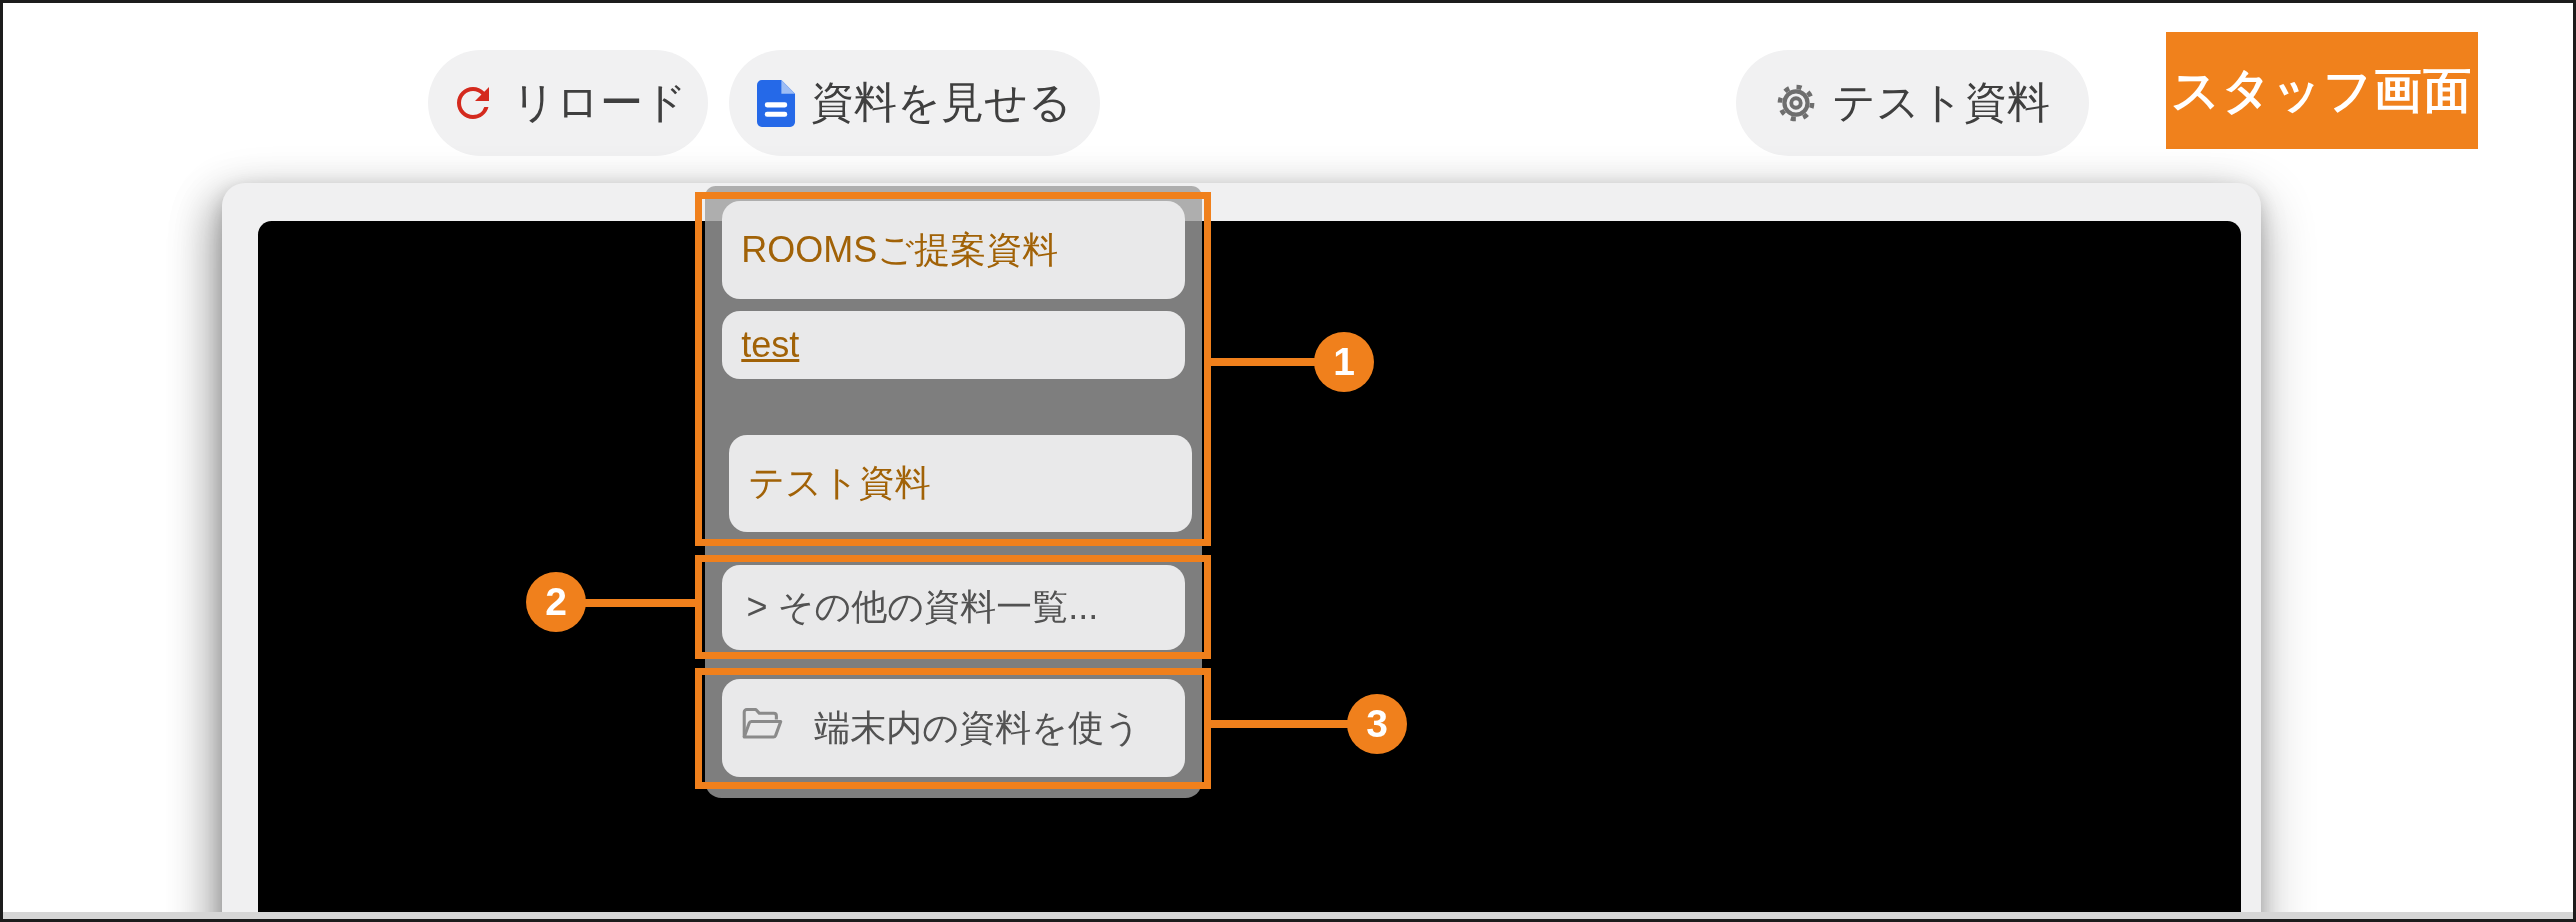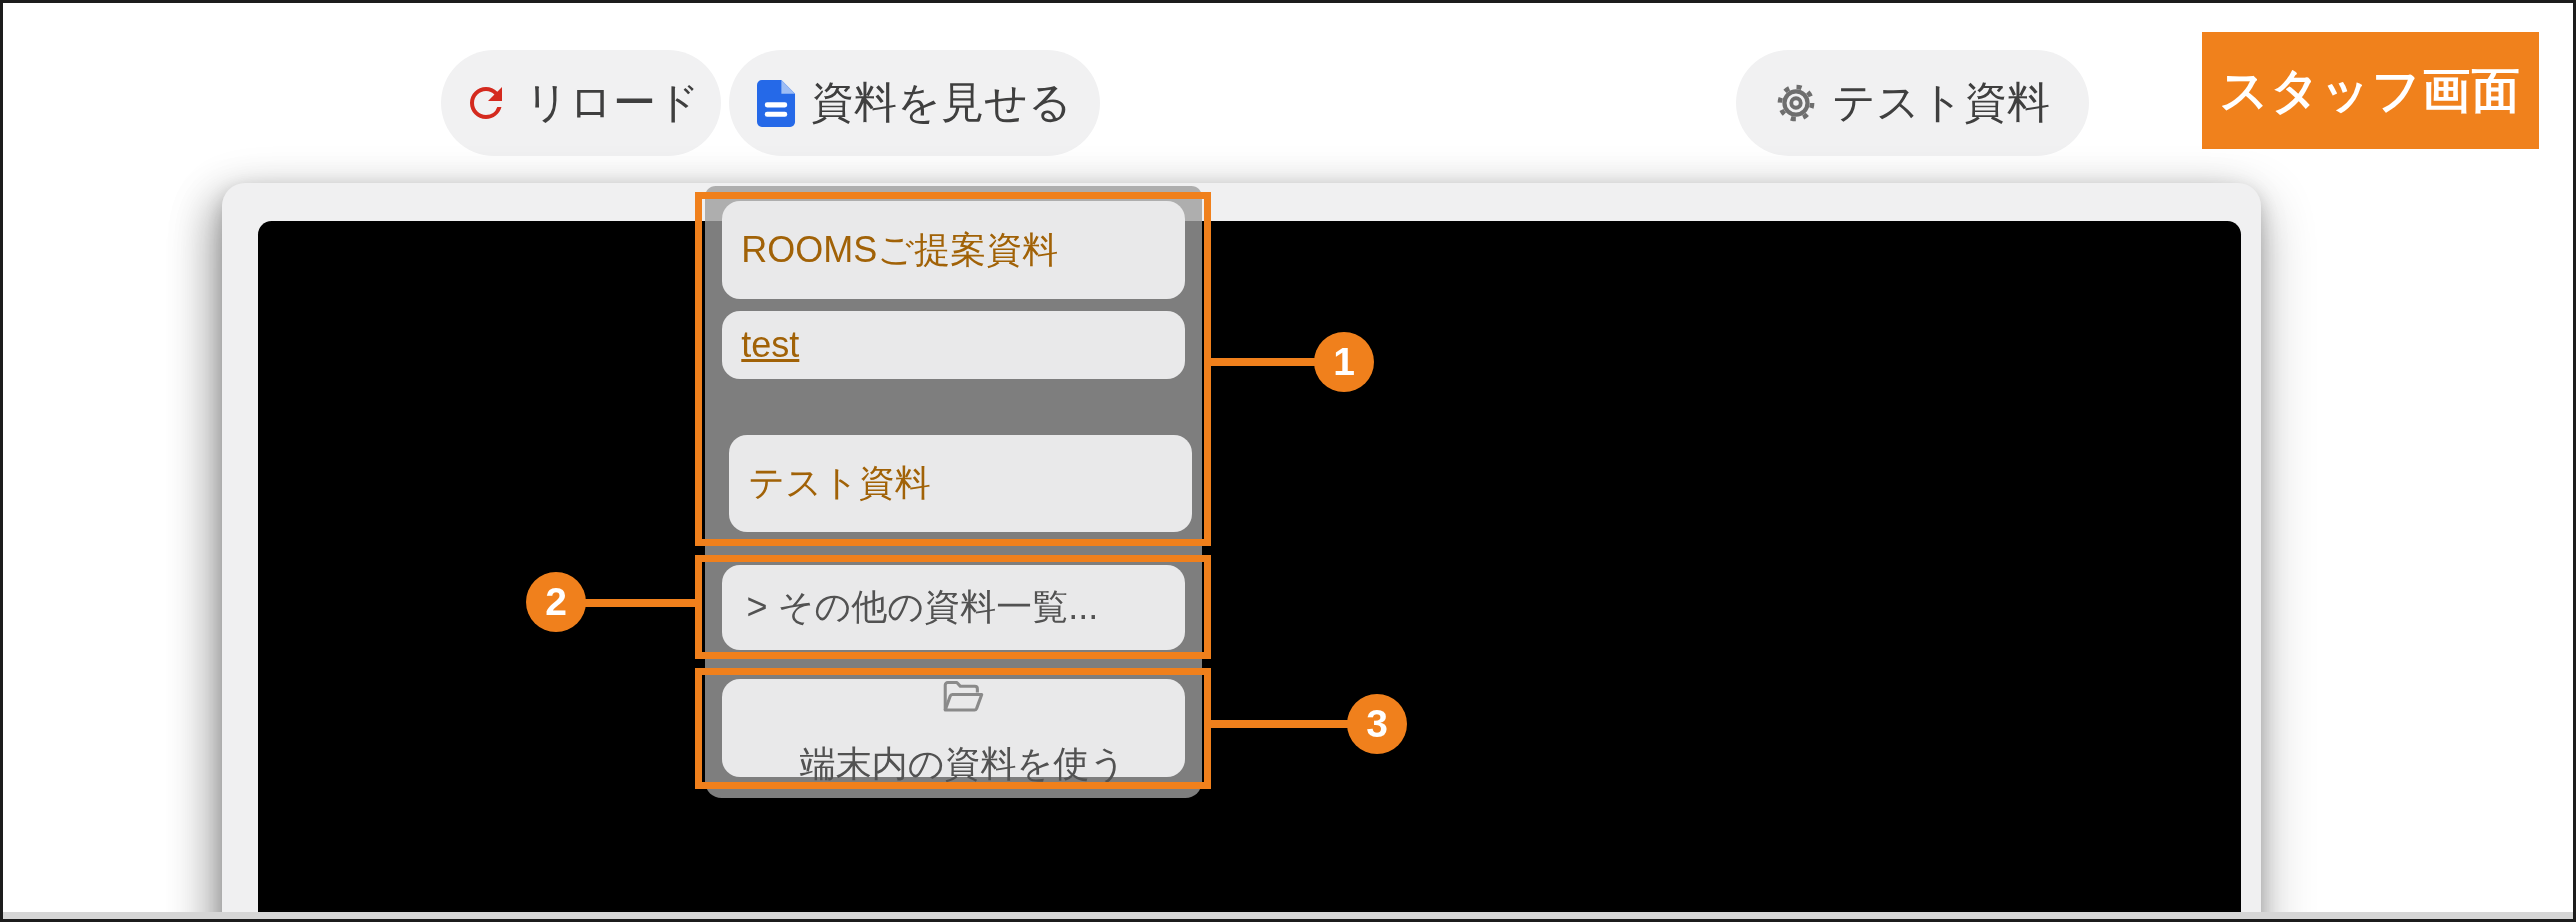--- a/index.html
+++ b/index.html
@@ -14,28 +14,28 @@
   }
 
   
   .pill{
     position:absolute;top:47px;height:106px;
     background:#f1f1f2;border-radius:53px;
     display:flex;align-items:center;justify-content:center;
     gap:15px;color:#3f3f3f;font-size:43px;white-space:nowrap;
   }
   .pill .ico{display:flex;align-items:center;justify-content:center;}
-  .pill-reload{left:438px;width:280px;}
+  .pill-reload{left:425px;width:280px;}
   .pill-docs{left:726px;width:371px;}
   .pill-desktop{left:1138px;width:568px;}
   .pill-tools{left:1733px;width:353px;}
   .staff-btn{
-    position:absolute;left:2163px;top:29px;width:337px;height:117px;
+    position:absolute;left:2163px;top:29px;width:312px;height:117px;
     display:flex;align-items:center;justify-content:center;
-    color:#ffffff;font-size:48px;font-weight:bold;letter-spacing:1.5px;margin-left:36px;
+    color:#ffffff;font-size:48px;font-weight:bold;letter-spacing:1.5px;
   }
 
   
   .panel{
     position:absolute;left:219px;top:180px;width:2039px;height:786px;
     background:#f0f0f1;border-radius:23px;
     box-shadow:0 19.7px 53px rgba(0,0,0,0.30),0 7.6px 18px rgba(0,0,0,0.16),-13.6px 13.6px 42px rgba(0,0,0,0.18);
   }
   .screen{
     position:absolute;left:255px;top:218px;width:1983px;height:694px;
@@ -52,21 +52,21 @@
     position:absolute;left:16.6px;width:463px;
     background:#e9e9ea;border-radius:18px;
     display:flex;align-items:center;
     color:#a16207;font-size:36px;white-space:nowrap;
     padding-left:19.7px;box-sizing:border-box;
   }
   .mi-0{top:15px;height:98px;}
   .mi-1{top:125px;height:68px;text-decoration:underline;}
   .mi-2{top:249px;height:97px;margin-left:7px;}
   .mi-more{top:379px;height:85px;padding-left:25px;color:#525252;}
-  .mi-local{top:493px;height:98px;color:#525252;gap:16px;flex-direction:column;}
+  .mi-local{top:493px;height:98px;color:#525252;gap:31px;}
 
   
   .ann-rect{position:absolute;border:7.6px solid #f0801c;box-sizing:border-box;}
   .ann-rect-1{left:692px;top:189px;width:516px;height:354px;}
   .ann-rect-2{left:692px;top:552px;width:516px;height:104px;}
   .ann-rect-3{left:692px;top:665px;width:516px;height:121px;}
   .ann-line{position:absolute;height:7.6px;background:#f0801c;}
   .ann-line-1{left:1206px;top:355px;width:110px;}
   .ann-line-2{left:581px;top:596px;width:113px;}
   .ann-line-3{left:1206px;top:717px;width:142px;}

